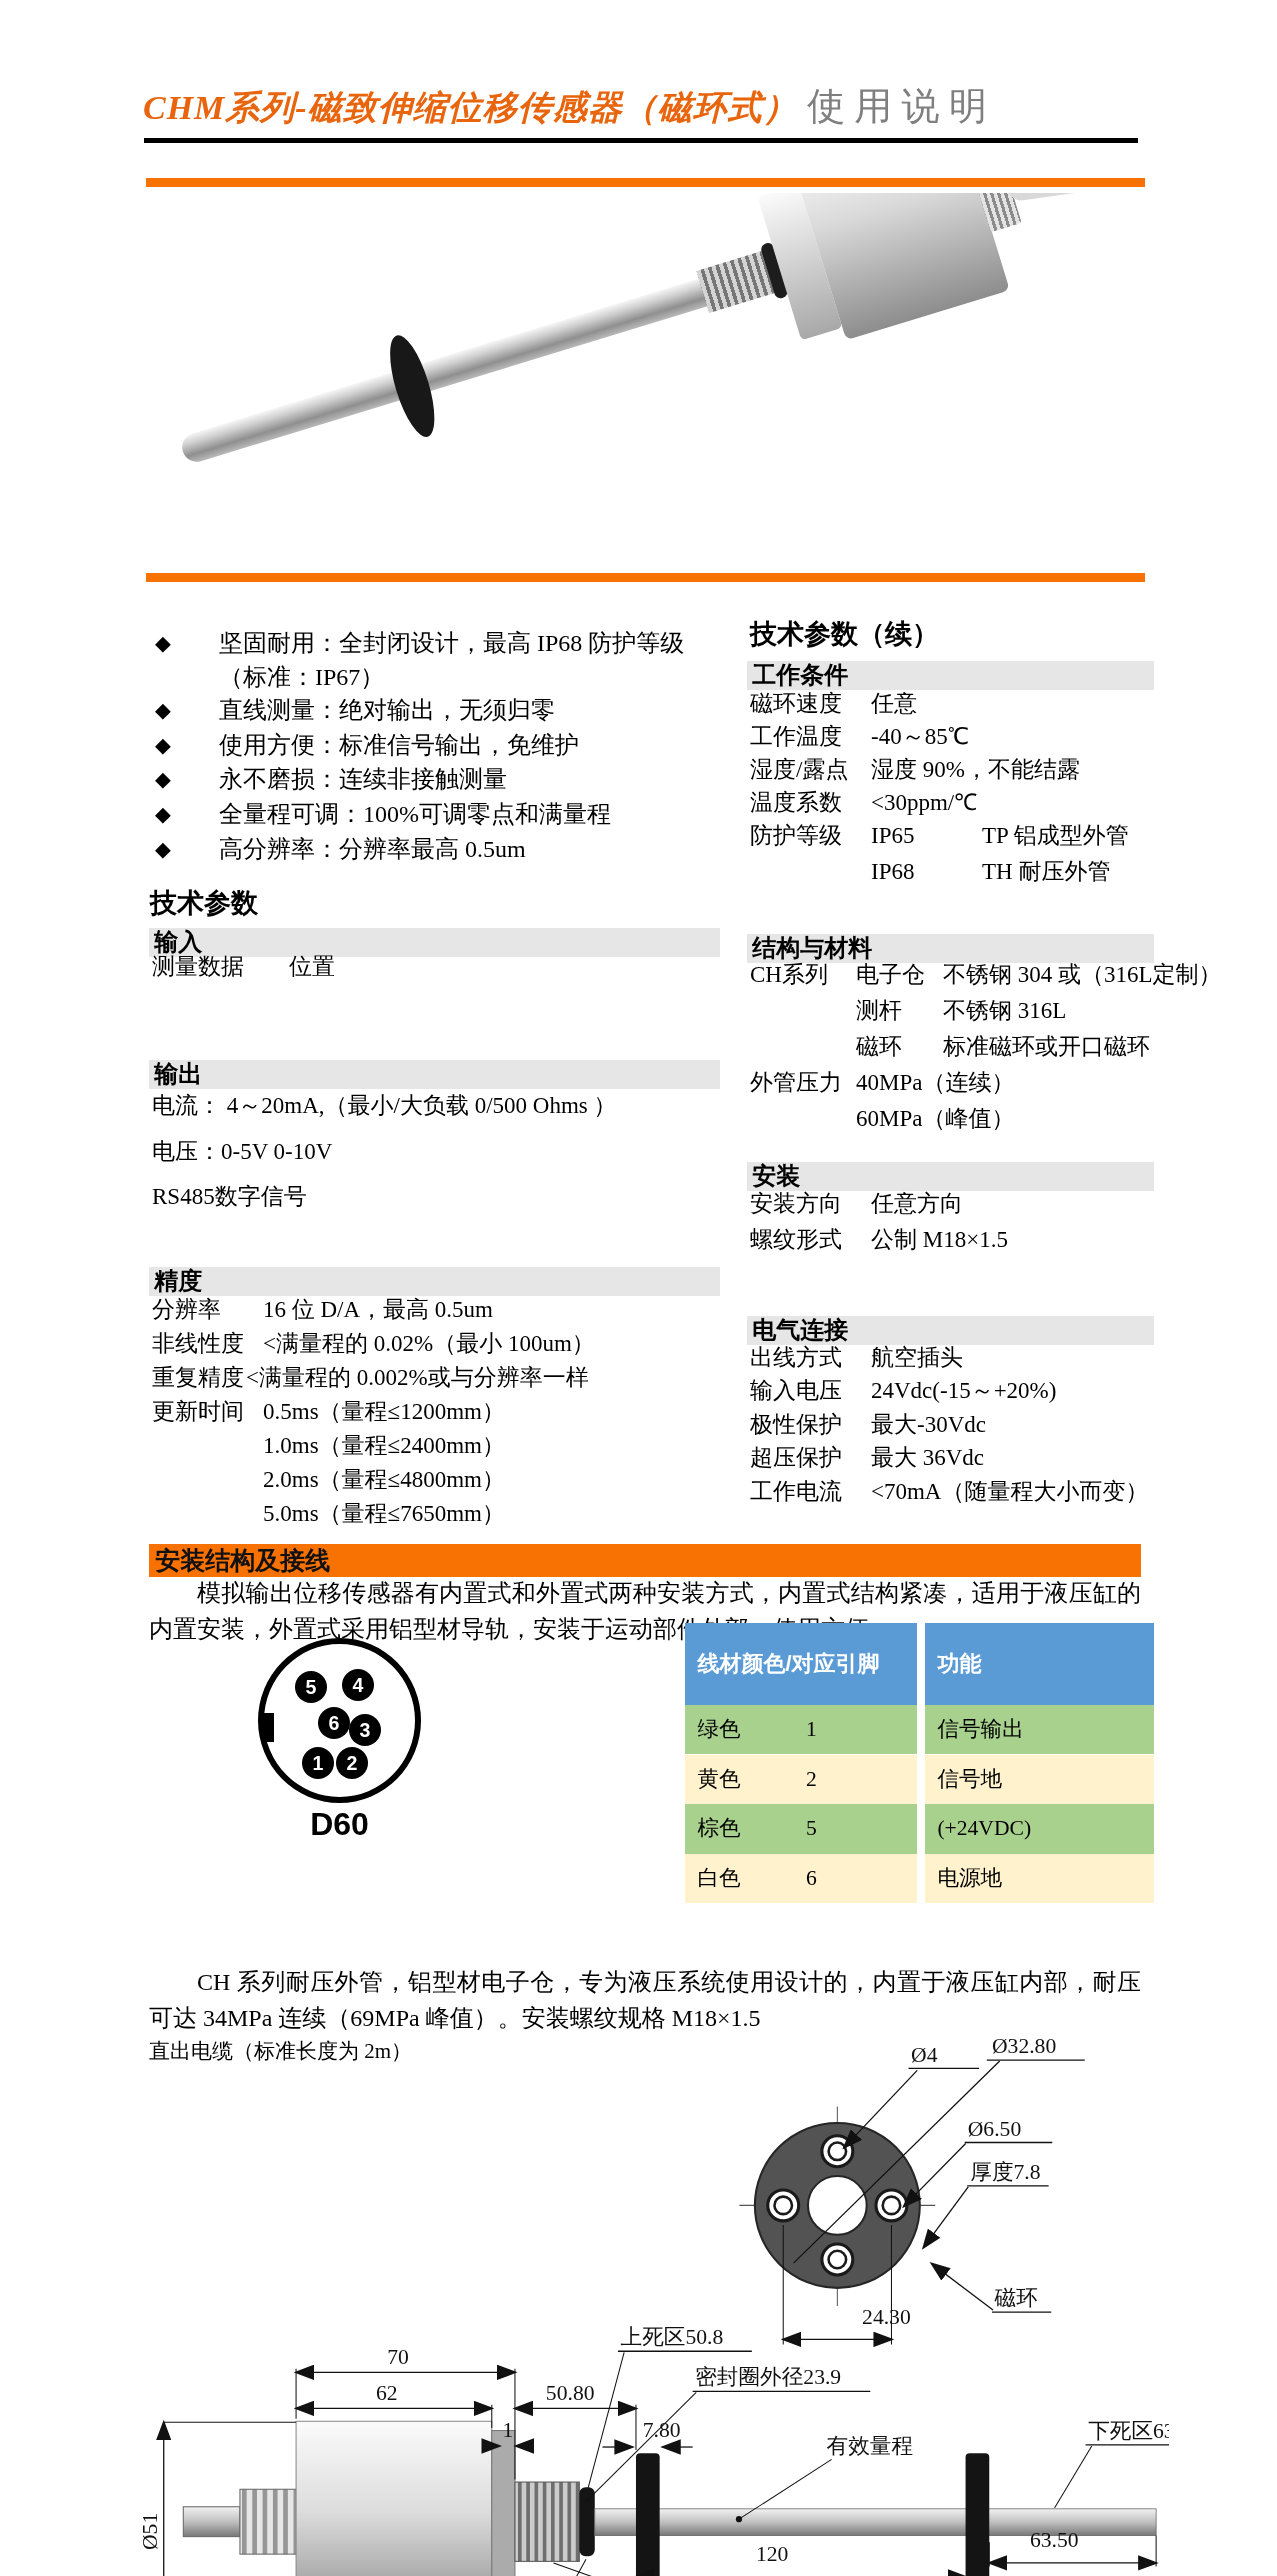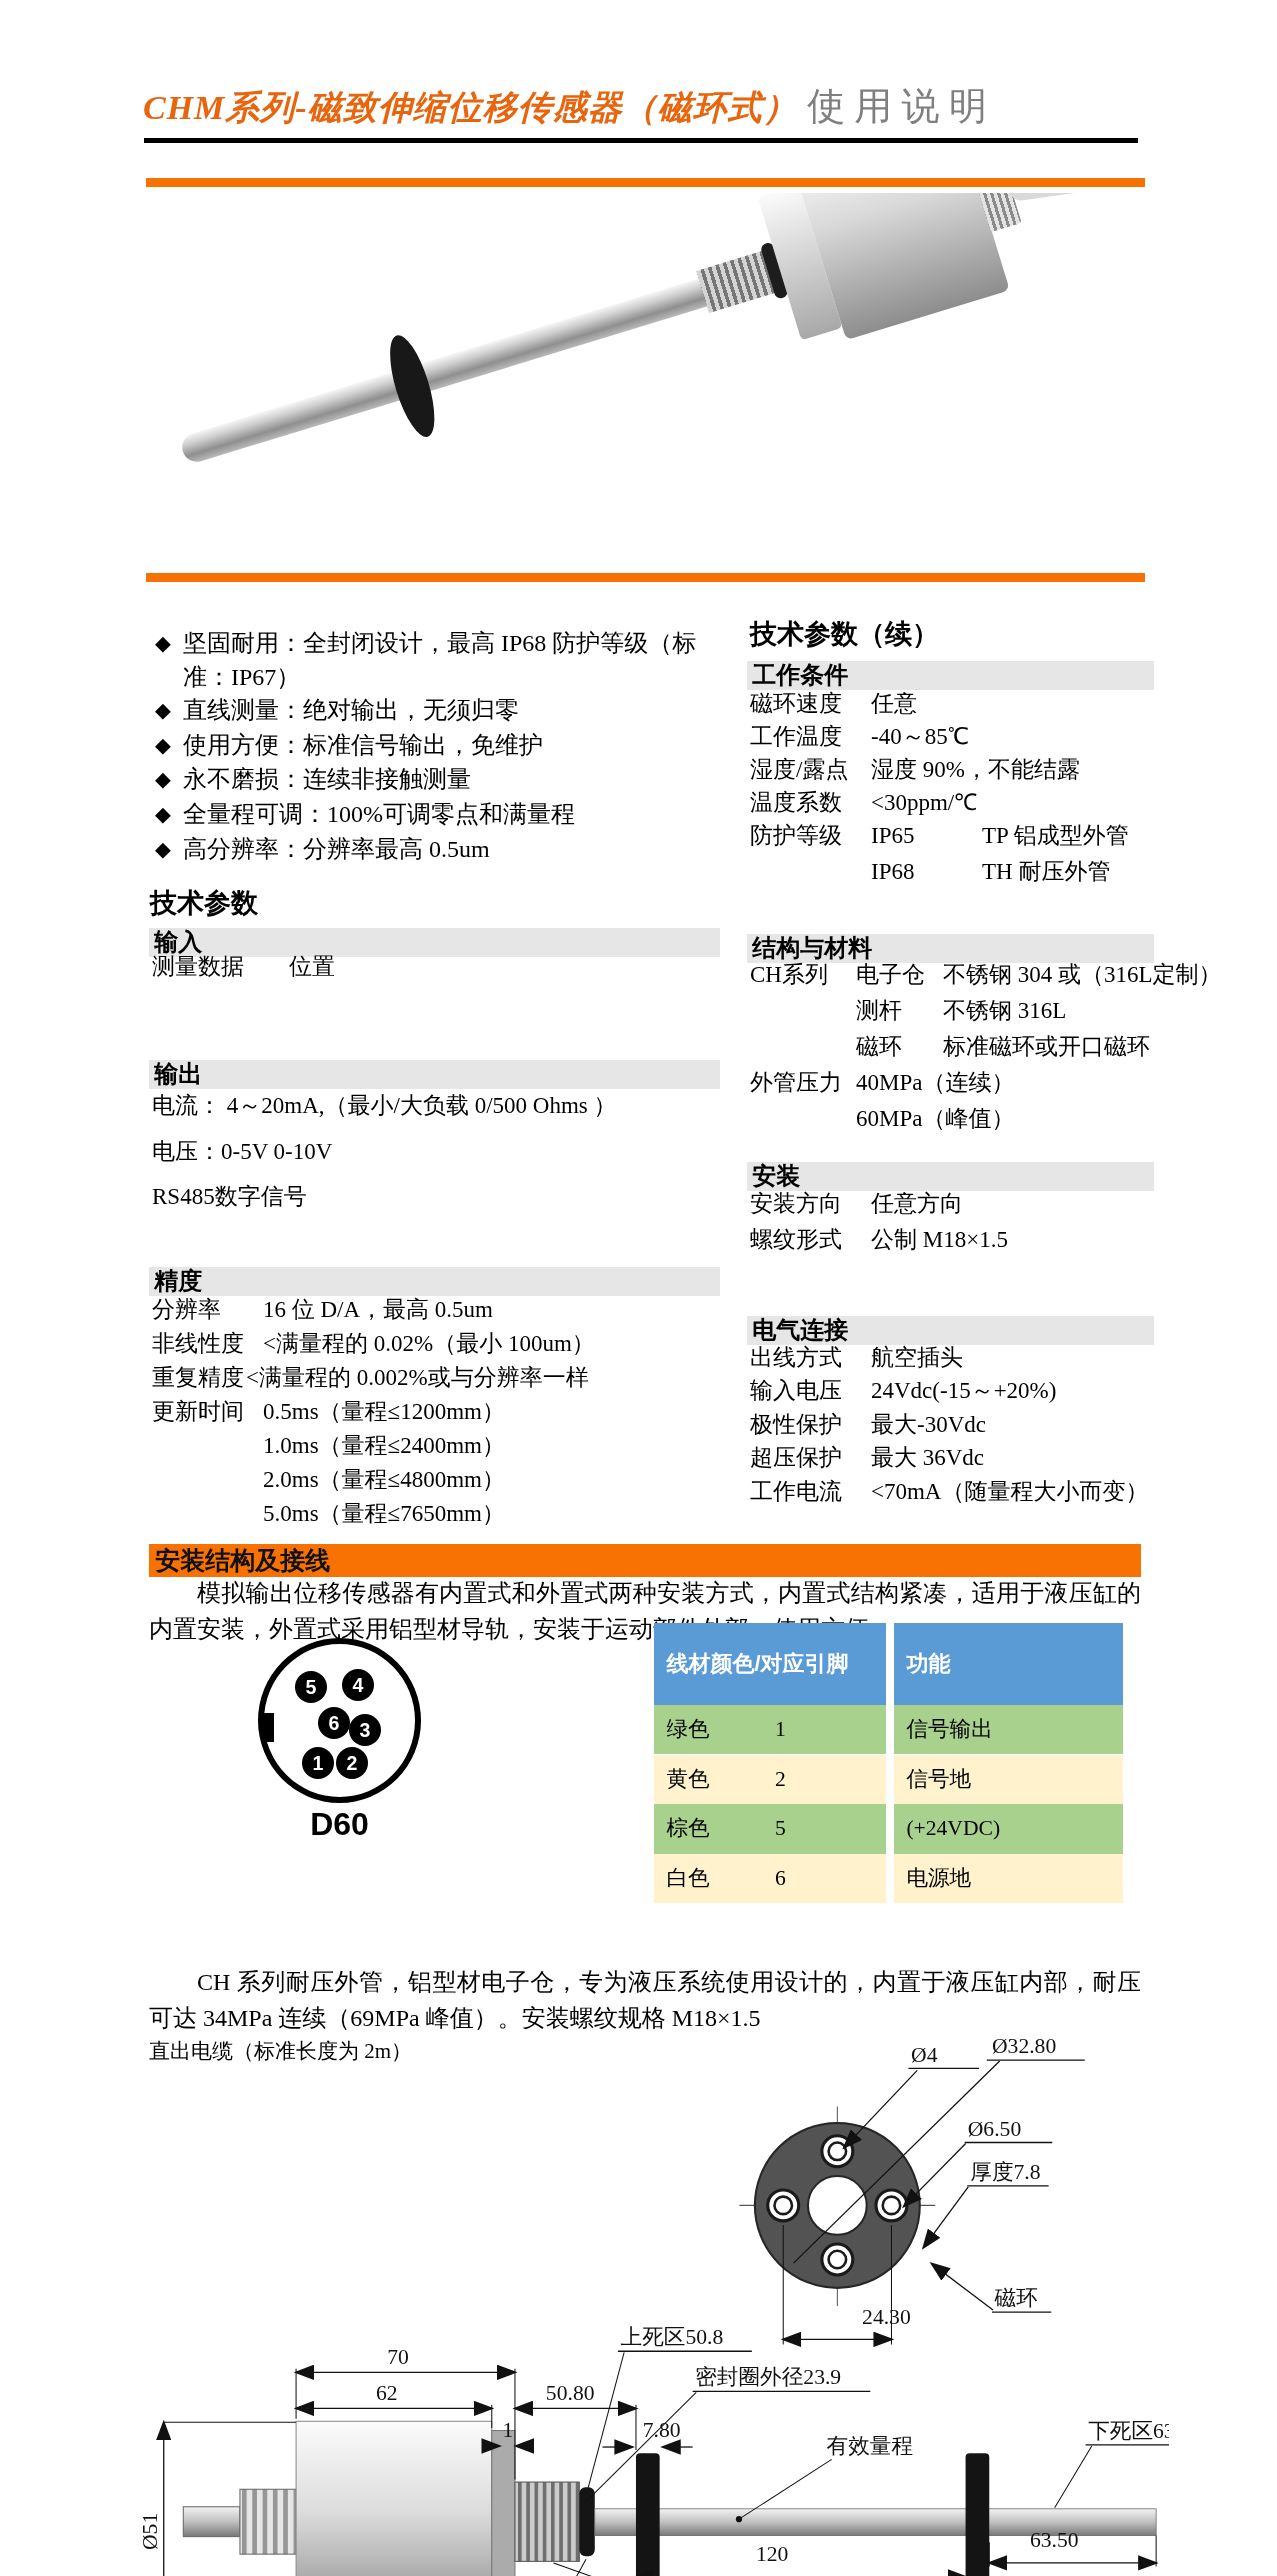--- a/index.html
+++ b/index.html
@@ -29,21 +29,21 @@
   .sg-head {position:absolute; left:667px; top:0; width:171px; height:176px; border-radius:7.2px;
             background:linear-gradient(180deg,#f4f4f4 0%,#d9d9d9 35%,#8d8d8d 100%);}
   .sg-gland {position:absolute; left:837px; top:61px; width:32px; height:54px;
              background:repeating-linear-gradient(90deg,#e3e3e3 0 3.6px,#8b8b8b 3.6px 6.7px); border-radius:3.1px;}
   .sg-cable {position:absolute; left:866px; top:66px; width:139px; height:26px; background:#d9d9d9;
              border-radius:13.4px; transform:rotate(9deg); transform-origin:0 50%;}
 
   
   .feature {position:absolute; left:155px; width:574px; font-size:24px; line-height:34px;}
   .feature .diamond {position:absolute; left:0; top:0; font-size:20.6px;}
-  .feature .ftext {display:block; margin-left:28px;}
+  .feature .ftext {display:block; margin-left:64px;}
 
   
   .h-spec {position:absolute; font-size:27px; font-weight:bold; white-space:nowrap;}
   .bar {position:absolute; height:29px; background:#E7E6E6; font-weight:bold; font-size:24px;
         line-height:29px; padding-left:5.2px; box-sizing:border-box; white-space:nowrap;}
   .bar-left {left:149px; width:571px;}
   .bar-right {left:747px; width:407px;}
   .srow {position:absolute; height:31px; font-size:23px; line-height:31px; white-space:nowrap; width:618px;}
   .srow span {position:absolute; top:0;}
   .srow .c1 {left:0;}
@@ -59,21 +59,21 @@
   
   .connector {position:absolute; left:258px; top:1638px; width:163px; height:165px; border:6.7px solid #000;
               border-radius:50%; box-sizing:border-box; background:#fff;}
   .notch {position:absolute; left:-2.1px; top:69px; width:12.4px; height:29px; background:#000;}
   .pin {position:absolute; width:32px; height:32px; background:#000; border-radius:50%; color:#fff;
         font-family:"Liberation Sans", sans-serif; font-weight:bold; font-size:19.6px; text-align:center; line-height:32px;}
   .d60 {position:absolute; left:258px; top:1806px; width:163px; text-align:center;
         font-family:"Liberation Sans", sans-serif; font-weight:bold; font-size:32px;}
 
   
-  .wire-table {position:absolute; left:654px; top:1623px; width:469px; height:281px;}
+  .wire-table {position:absolute; left:685px; top:1623px; width:469px; height:281px;}
   .trow {position:absolute; left:0; width:469px;}
   .tcellA {position:absolute; left:0; width:232px; height:100%;}
   .tcellB {position:absolute; left:240px; width:229px; height:100%;}
   .thead {top:0; height:82px;}
   .thead .tcellA, .thead .tcellB {background:#5B9BD5; color:#fff; font-family:"Liberation Sans", sans-serif;
         font-weight:bold; font-size:22px; line-height:82px; padding-left:12.4px; box-sizing:border-box; white-space:nowrap;}
   .tr1 {top:82px; height:49px;padding-left:44px;} .tr2 {top:132px; height:66px;} .tr3 {top:181px; height:50px;} .tr4 {top:231px; height:49px;}
   .rgreen .tcellA, .rgreen .tcellB {background:#A9D18E;}
   .rcream .tcellA, .rcream .tcellB {background:#FFF2CC;}
   .trow .cname {position:absolute; left:12.4px; top:0; font-size:21.6px; line-height:49px;}

